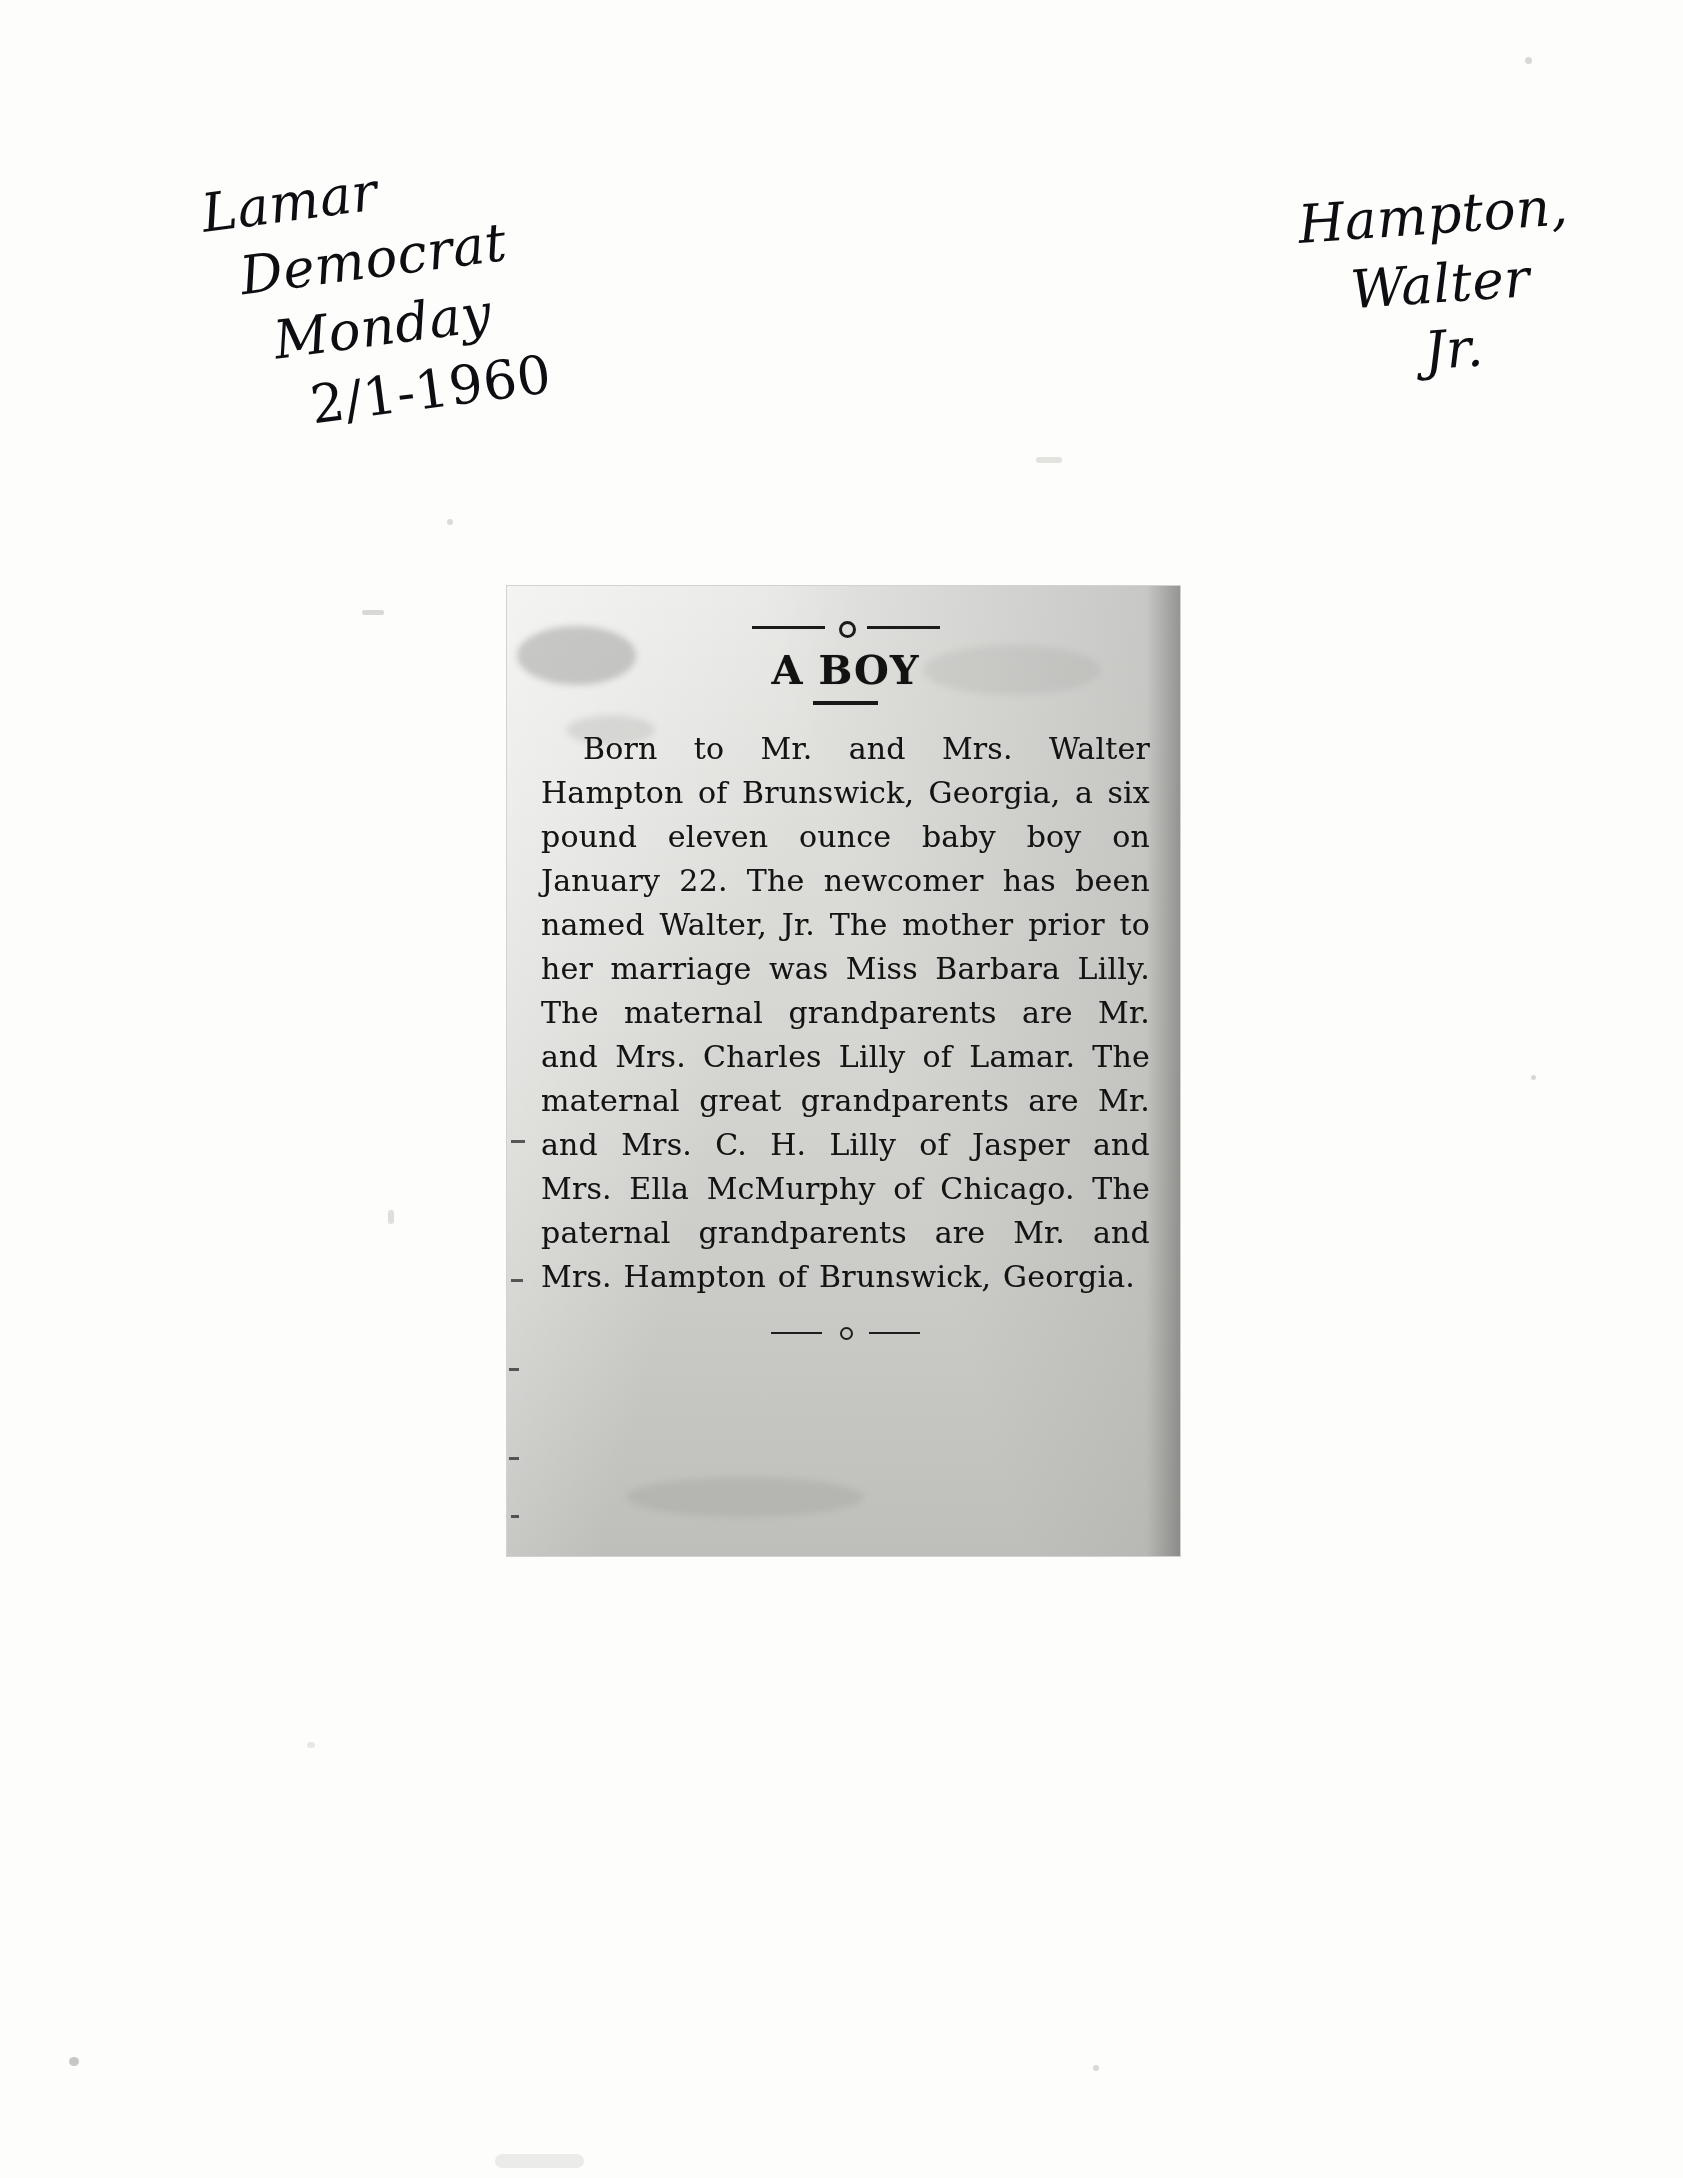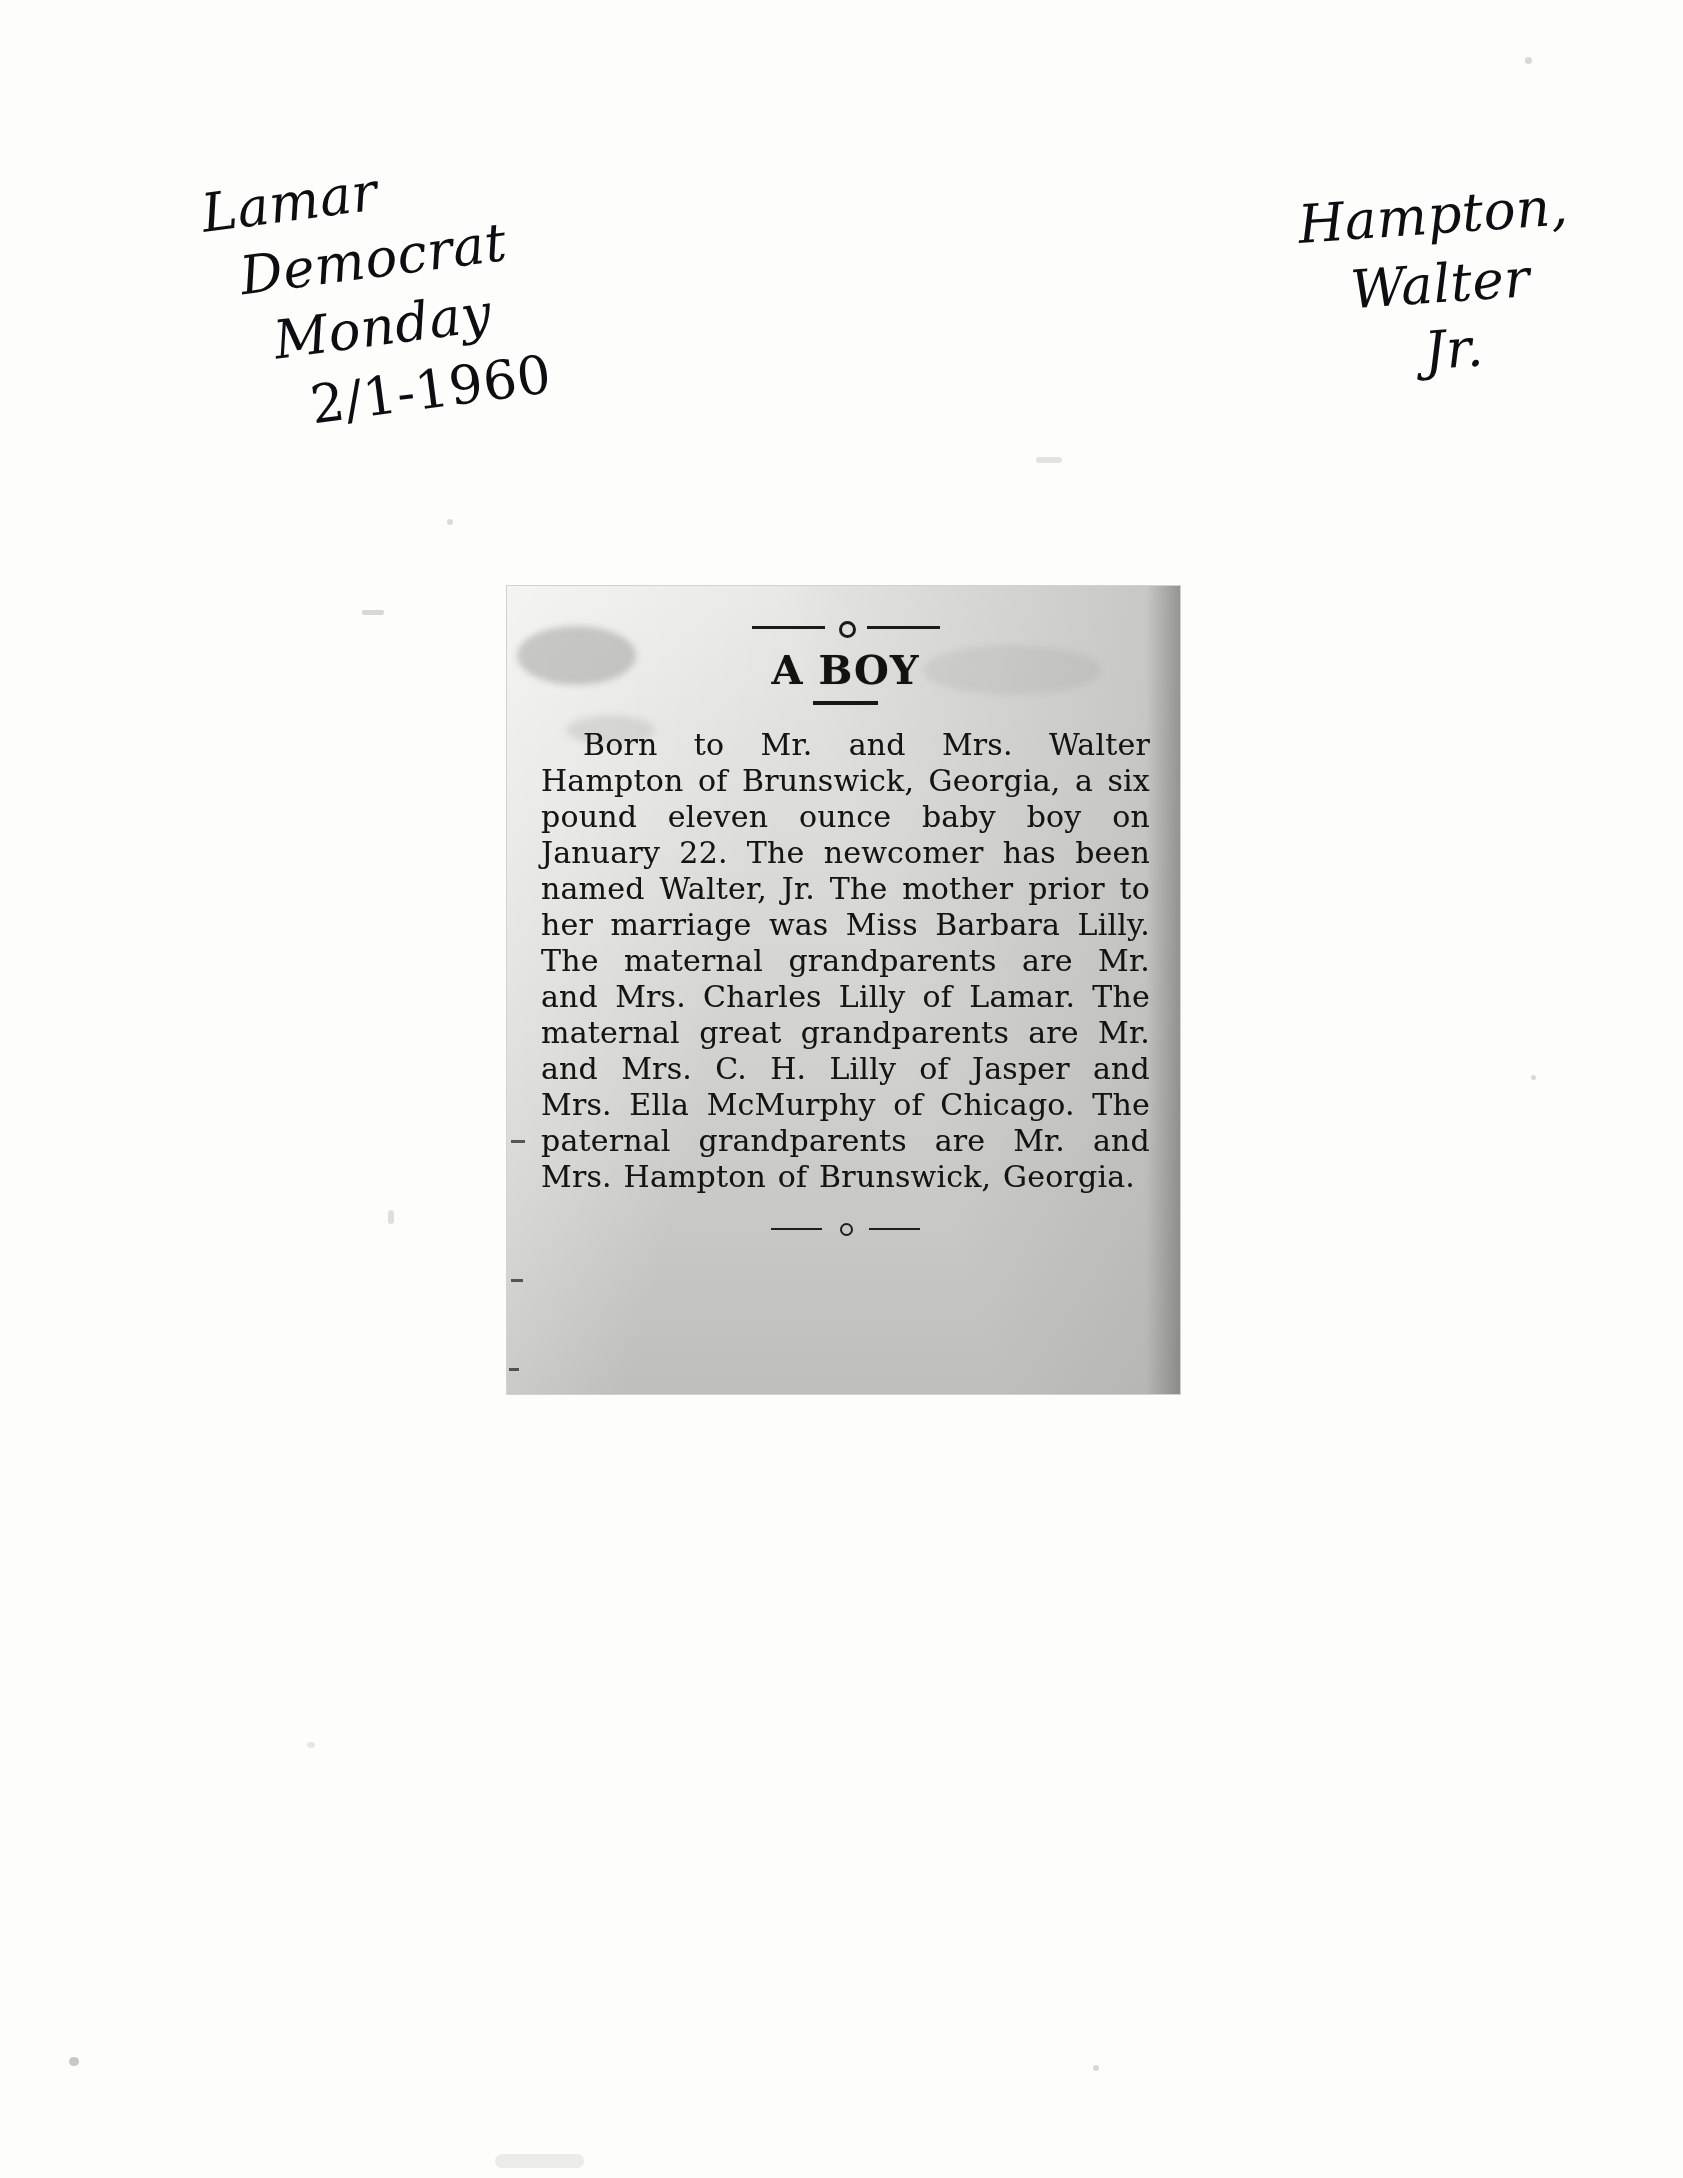--- a/index.html
+++ b/index.html
@@ -61,21 +61,21 @@
   #hw-right .ln { display: block; white-space: nowrap; }
   #hw-right .ln2 { margin-left: 48px; margin-top: 6px; }
   #hw-right .ln3 { margin-left: 117px; margin-top: 4px; }
 
   
   #clipping {
     position: absolute;
     left: 507px;
     top: 586px;
     width: 673px;
-    height: 808px;
+    height: 970px;
     background: #d9d9d5;
     background-image:
       linear-gradient(105deg, rgba(255,255,255,.55) 0%, rgba(255,255,255,0) 38%),
       linear-gradient(255deg, rgba(120,120,118,.30) 0%, rgba(120,120,118,0) 45%),
       linear-gradient(180deg, rgba(255,255,255,.35) 0%, rgba(190,190,186,.25) 55%, rgba(140,140,138,.35) 100%);
     box-shadow: 0 0 0 1px rgba(130,130,128,.35);
     overflow: hidden;
   }
   
   #clipping::after {
@@ -130,21 +130,21 @@
   .rule-short {
     width: 65px;
     height: 4px;
     background: #171717;
     margin: 0 auto 22px auto;
   }
 
   .body-text {
     font-family: "DejaVu Serif", serif;
     font-size: 30px;
-    line-height: 36px;
+    line-height: 44px;
     color: #141414;
     text-align: justify;
     text-justify: inter-word;
     letter-spacing: 0.2px;
     word-spacing: 2px;
     text-shadow: 0 0 0.6px rgba(0,0,0,.25);
   }
   .body-text .indent { display: inline-block; width: 42px; }
 
   .rule-bottom {

